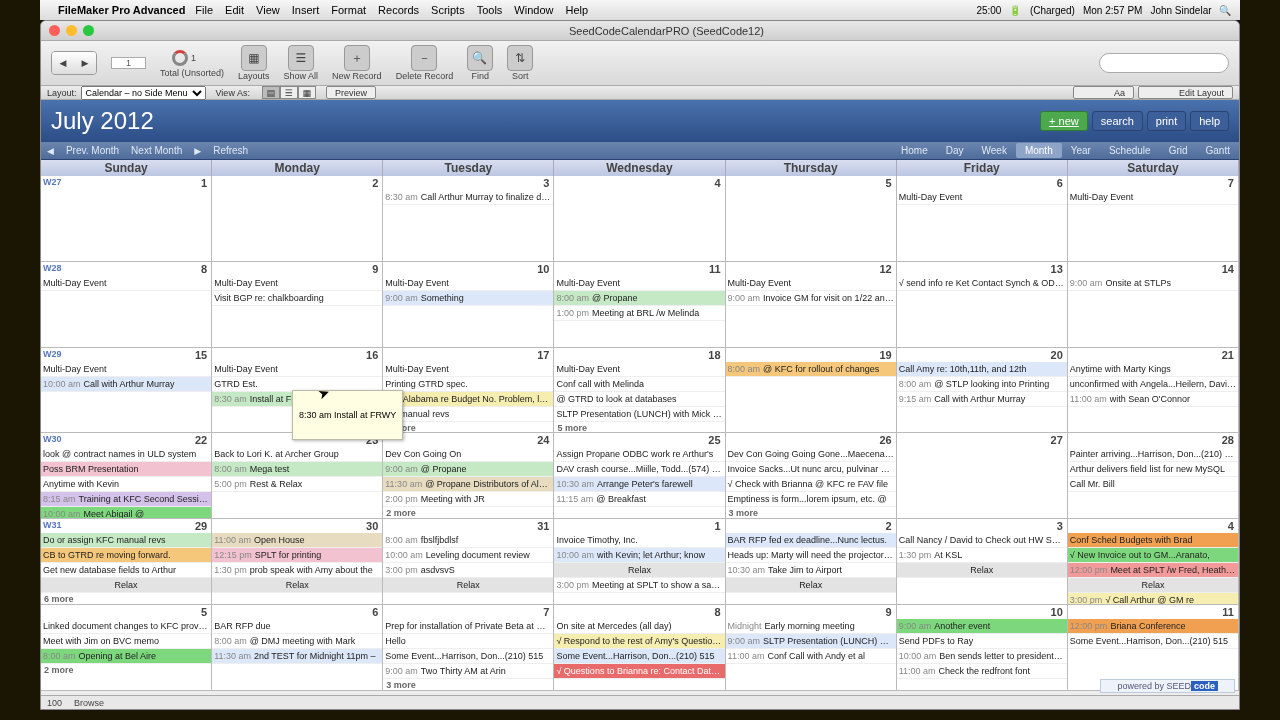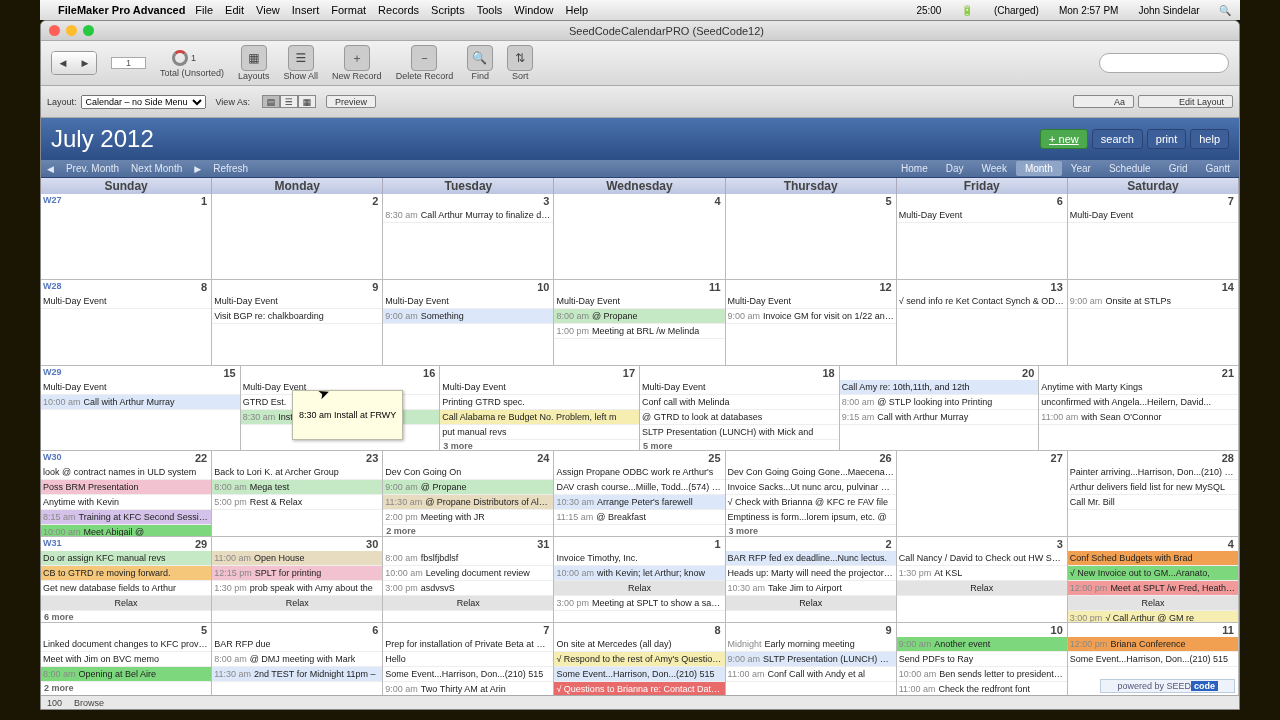--- a/index.html
+++ b/index.html
@@ -7,21 +7,21 @@
   body { background: #1b1503; }
 
   
   .mac-menu { position: absolute; top: 0; left: 40px; right: 40px; height: 20px;
     background: linear-gradient(#f7f7f7,#dcdcdc); font-size: 11px; display: flex;
     align-items: center; padding: 0 8px; color: #000; }
   .mac-menu .apple { font-size: 13px; margin-right: 10px; }
   .mac-menu .app-name { font-weight: bold; margin-right: 10px; }
   .mac-menu .menu-item { margin-right: 12px; }
   .mac-menu .right { margin-left: auto; display: flex; align-items: center; }
-  .mac-menu .right span { margin-left: 20px; font-size: 10px; }
+  .mac-menu .right span { margin-left: 8px; font-size: 10px; }
 
   
   .window { position: absolute; top: 20px; left: 40px; right: 40px; bottom: 10px;
     background: #ededed; border: 1px solid #888; border-radius: 6px 6px 0 0; overflow: hidden; }
   .titlebar { height: 20px; background: linear-gradient(#e8e8e8,#cfcfcf);
     display: flex; align-items: center; border-bottom: 1px solid #aaa; }
   .traffic { display: flex; gap: 6px; padding-left: 8px; }
   .traffic span { width: 11px; height: 11px; border-radius: 50%; display: inline-block; }
   .tl-close { background: #ff5f57; } .tl-min { background: #ffbd2e; } .tl-max { background: #28c940; }
   .title-text { flex: 1; text-align: center; font-size: 11px; color: #333; }
@@ -31,21 +31,21 @@
     border-bottom: 1px solid #aaa; display: flex; align-items: center; padding: 2px 10px; }
   .tb-group { display: flex; flex-direction: column; align-items: center; margin-right: 14px; font-size: 9px; color: #444; }
   .tb-icon { width: 26px; height: 26px; background: #ccc; border: 1px solid #999; border-radius: 4px; display:flex; align-items:center; justify-content:center; font-size:12px;}
   .tb-nav { display:flex; border:1px solid #999; border-radius:4px; overflow:hidden;}
   .tb-nav span { width:22px; height:22px; background:linear-gradient(#fff,#ddd); display:flex;align-items:center;justify-content:center;}
   .tb-search { margin-left:auto; }
   .tb-search input { width:130px; height:20px; border-radius:10px; border:1px solid #aaa; padding:0 8px 0 20px; font-size:10px;}
   .tb-count { display:flex; flex-direction:column; font-size:9px; color:#555; margin-right:14px;}
 
   
-  .subbar { height: 32px; background: linear-gradient(#ececec,#d5d5d5); border-bottom:1px solid #aaa;
+  .subbar { height: 14px; background: linear-gradient(#ececec,#d5d5d5); border-bottom:1px solid #aaa;
     display:flex; align-items:center; font-size:9px; color:#333; padding:0 6px;}
   .subbar .lbl { margin-right:4px;}
   .subbar select { font-size:9px; height:14px; }
   .subbar .seg { display:flex; margin-left:8px; }
   .subbar .seg span { width:18px; height:13px; border:1px solid #888; background:#eee; display:flex;align-items:center;justify-content:center;}
   .subbar .seg .active { background:#bbb;}
   .subbar .btn { margin-left:10px; border:1px solid #888; padding:0 8px; height:13px; line-height:12px; background:#eee; border-radius:2px;}
   .subbar .right { margin-left:auto; display:flex; gap:4px;}
   .subbar .right .btn { margin-left:0;padding-left:40px;}
 
@@ -355,20 +355,26 @@
           <div class="num">18</div>
           <div class="evts">
             <div class="ev">Multi-Day Event</div>
             <div class="ev">Conf call with Melinda</div>
             <div class="ev">@ GTRD to look at databases</div>
             <div class="ev">SLTP Presentation (LUNCH) with Mick and</div>
             <div class="more">5 more</div>
           </div>
         </div>
         <div class="day">
+          <div class="num">19</div>
+          <div class="evts">
+            <div class="ev c-orange"><span class="t">8:00 am</span>@ KFC for rollout of changes</div>
+          </div>
+        </div>
+        <div class="day">
           <div class="num">20</div>
           <div class="evts">
             <div class="ev c-lblue">Call Amy re: 10th,11th, and 12th</div>
             <div class="ev"><span class="t">8:00 am</span>@ STLP looking into Printing</div>
             <div class="ev"><span class="t">9:15 am</span>Call with Arthur Murray</div>
           </div>
         </div>
         <div class="day">
           <div class="num">21</div>
           <div class="evts">

